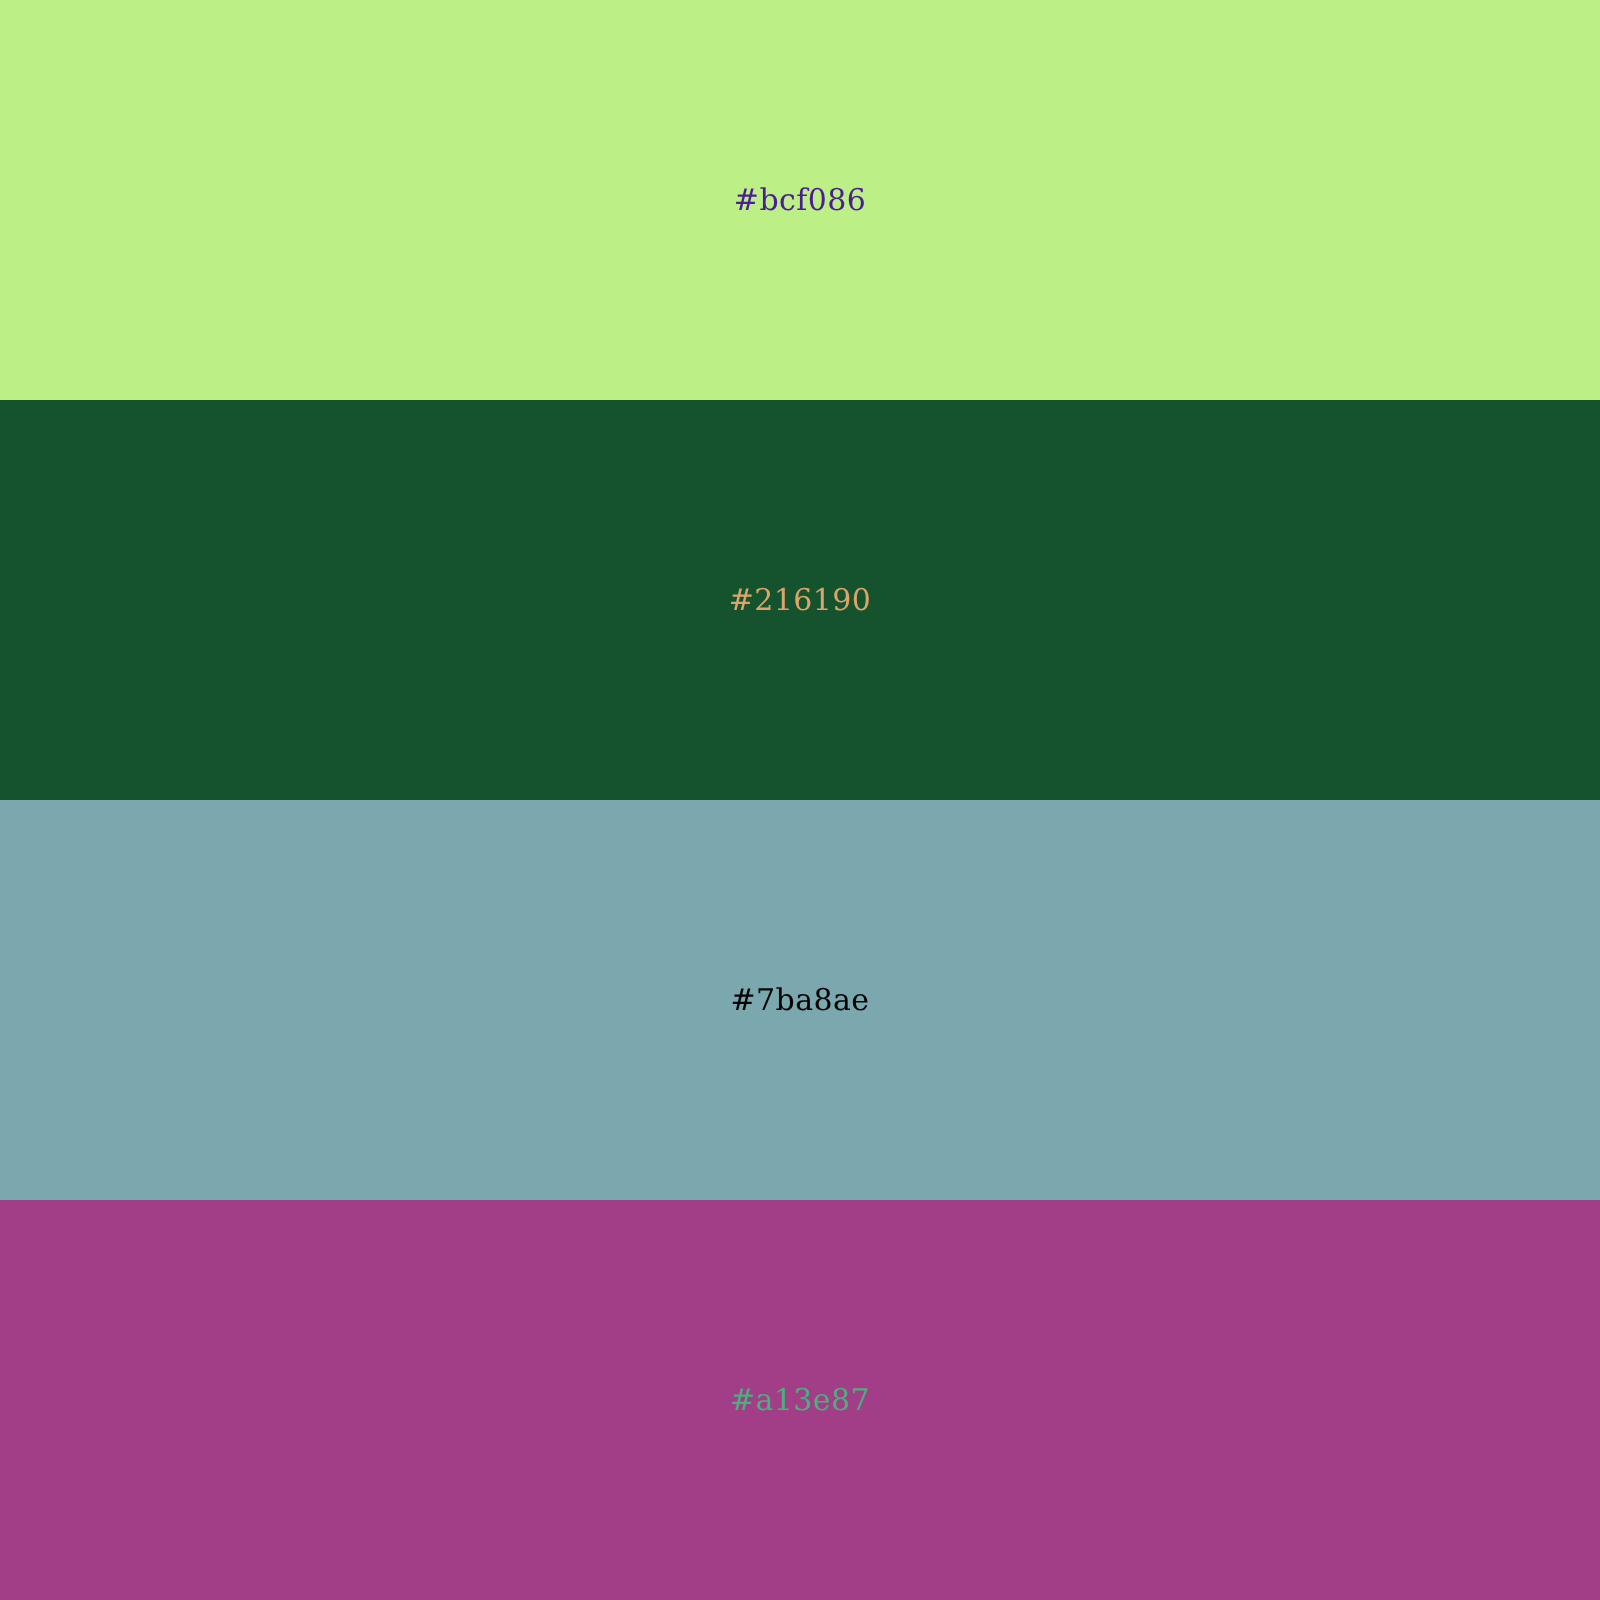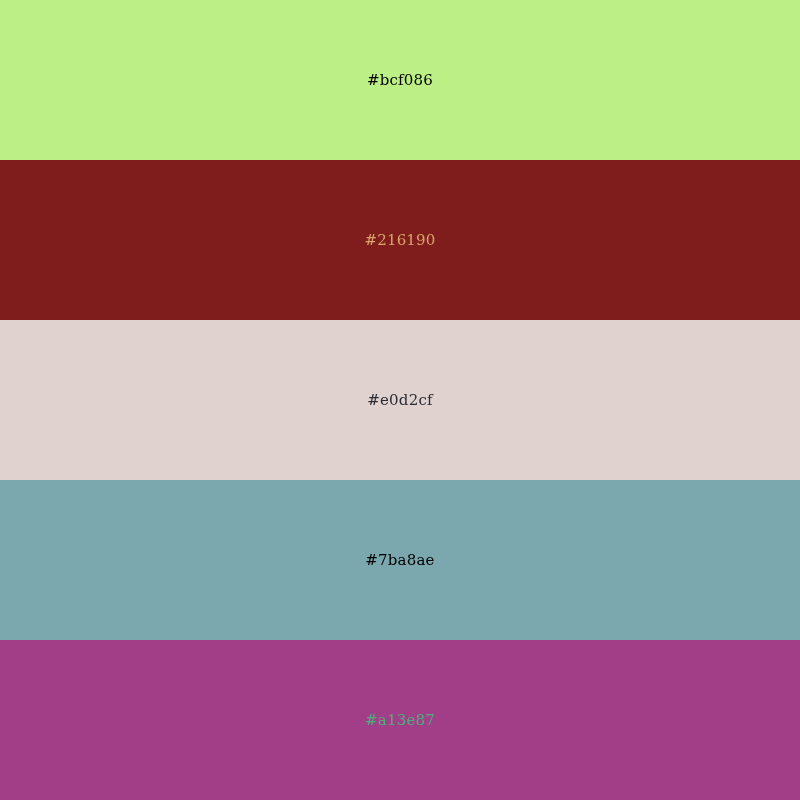--- a/index.html
+++ b/index.html
@@ -35,30 +35,27 @@
     white-space: nowrap;
     user-select: text;
   }
 </style>
 </head>
 <body>
 
 <div id="palette">
 
   <div class="swatch" style="background-color: rgb(188, 240, 134);">
-    <span class="swatch-label" style="color: #000000;">#bcf086</span>
+    <span class="swatch-label" style="color: #4c1d95;">#bcf086</span>
   </div>
 
-  <div class="swatch" style="background-color: #7f1d1d; text-align: center;">
+  <div class="swatch" style="background-color: #14532d; text-align: center;">
     <span class="swatch-label" style="color: rgb(219, 164, 106);">#216190</span>
   </div>
 
-  <div class="swatch" style="background-color: rgb(224, 210, 207);">
-    <span class="swatch-label" style="color: rgb(43, 43, 51);">#e0d2cf</span>
-  </div>
 
 
   <div class="swatch" style="background-color: rgb(123, 168, 174);">
     <span class="swatch-label" style="color: #000000;">#7ba8ae</span>
   </div>
 
   <div class="swatch" style="background-color: rgb(161, 62, 135); text-align: right;">
     <span class="swatch-label" style="color: rgb(76, 175, 125);">#a13e87</span>
   </div>
 

